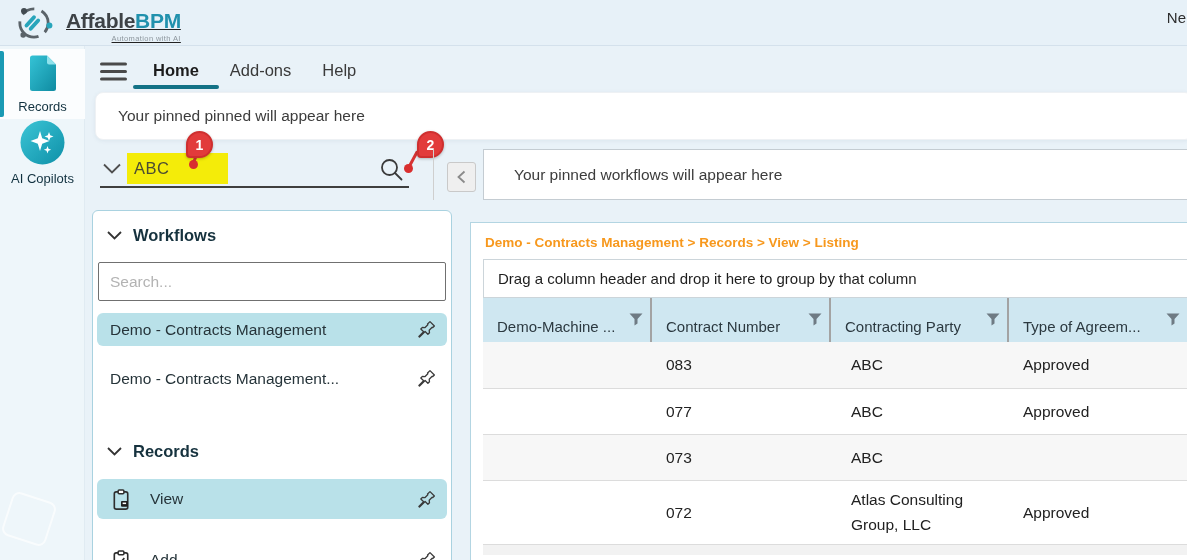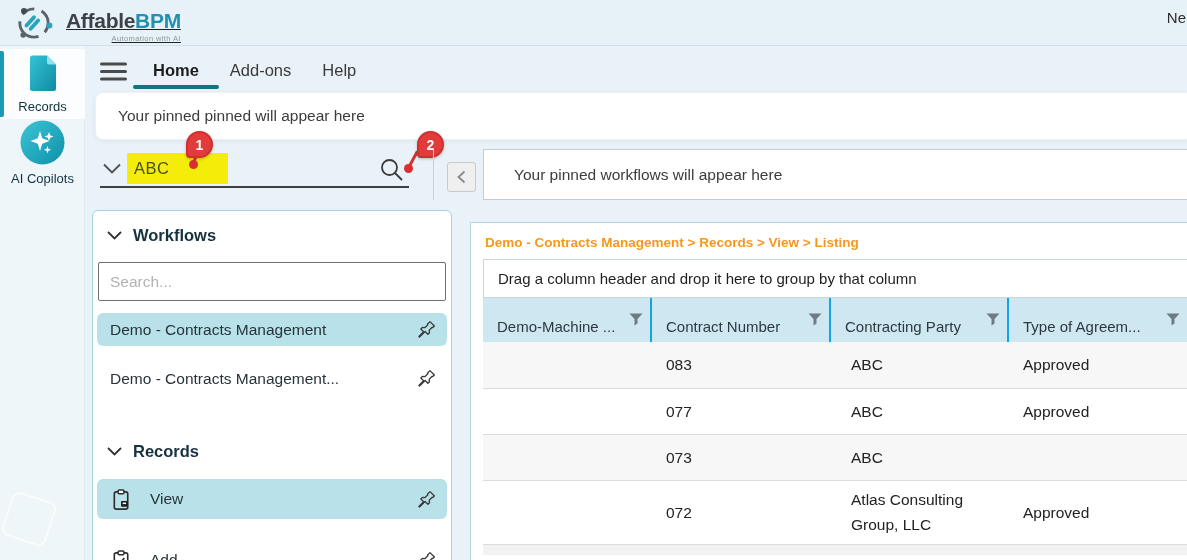--- a/index.html
+++ b/index.html
@@ -79,21 +79,21 @@
   .rec-item-view { margin-top:18px;justify-content:space-between; }
   .rec-item-add { margin-top:21px; }
   .rec-item .pin { margin-left:auto; }
 
   
   .main-panel { position:absolute; left:470px; top:222px; right:-3px; bottom:-2px; background:#fff; border:1px solid #b3d5e2; }
   .breadcrumb { padding:12px 0 0 14px; font-size:13.5px; font-weight:700; color:#f7981d; }
   .group-bar { margin:9px 0 0 12px; height:39px; border:1px solid #ccd5da; display:flex; align-items:center; padding-left:14px; font-size:15px; color:#1e1e1e; }
   .grid { margin-left:12px; }
   .grid-header { display:grid; grid-template-columns:169px 179px 178px 1fr; background:#cfe7f1; height:44px; }
-  .th { position:relative; display:flex; align-items:center; padding:12px 26px 0 14px; font-size:15px; color:#2c3940; border-right:2px solid #0ea5e9; cursor:pointer; white-space:nowrap; overflow:hidden; }
+  .th { position:relative; display:flex; align-items:center; padding:12px 26px 0 14px; font-size:15px; color:#2c3940; border-right:2px solid #a3a3a3; cursor:pointer; white-space:nowrap; overflow:hidden; }
   .th .filter { position:absolute; right:7px; top:15px; }
   .grid-row { display:grid; grid-template-columns:169px 179px 178px 1fr; border-bottom:1px solid #dcdcdc; }
   .grid-row.alt { background:#f7f7f7; }
   .td { display:flex; align-items:center; font-size:15.5px; color:#222; padding-left:14px; }
   .td.c3 { padding-left:20px; }
   .r-normal { height:46px; }
   .r-first { height:47px; }
   .r-tall { height:64px; }
   .wrap-cell { display:inline-block; width:138px; text-align:left; line-height:1.55; }
   .row-partial { height:10px; background:#f2f2f2; }

